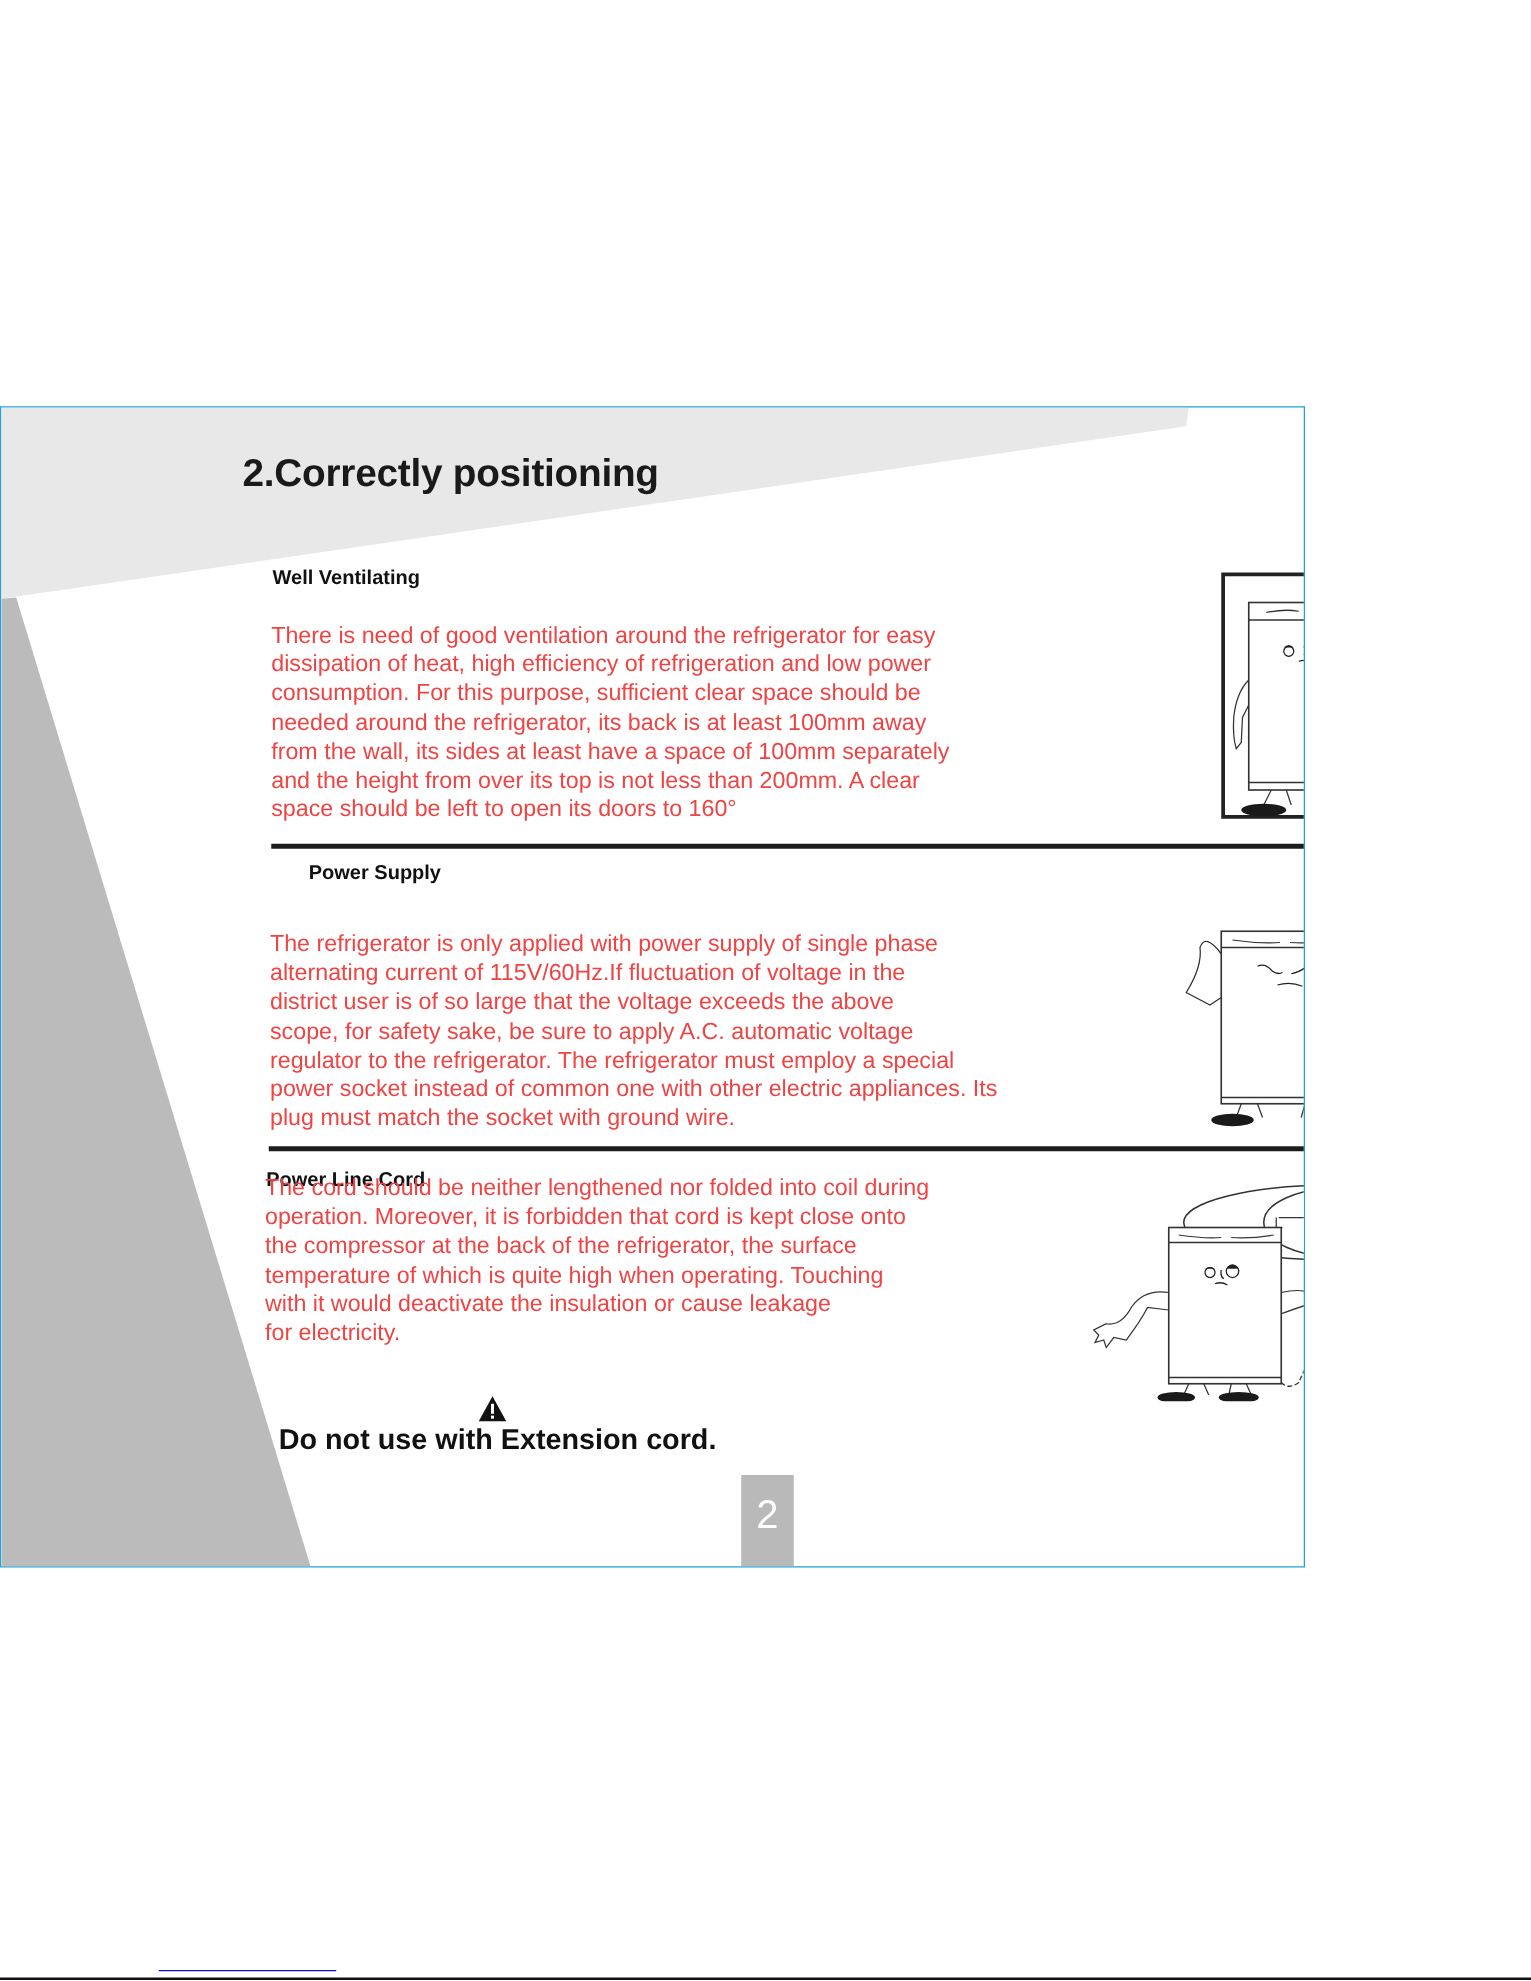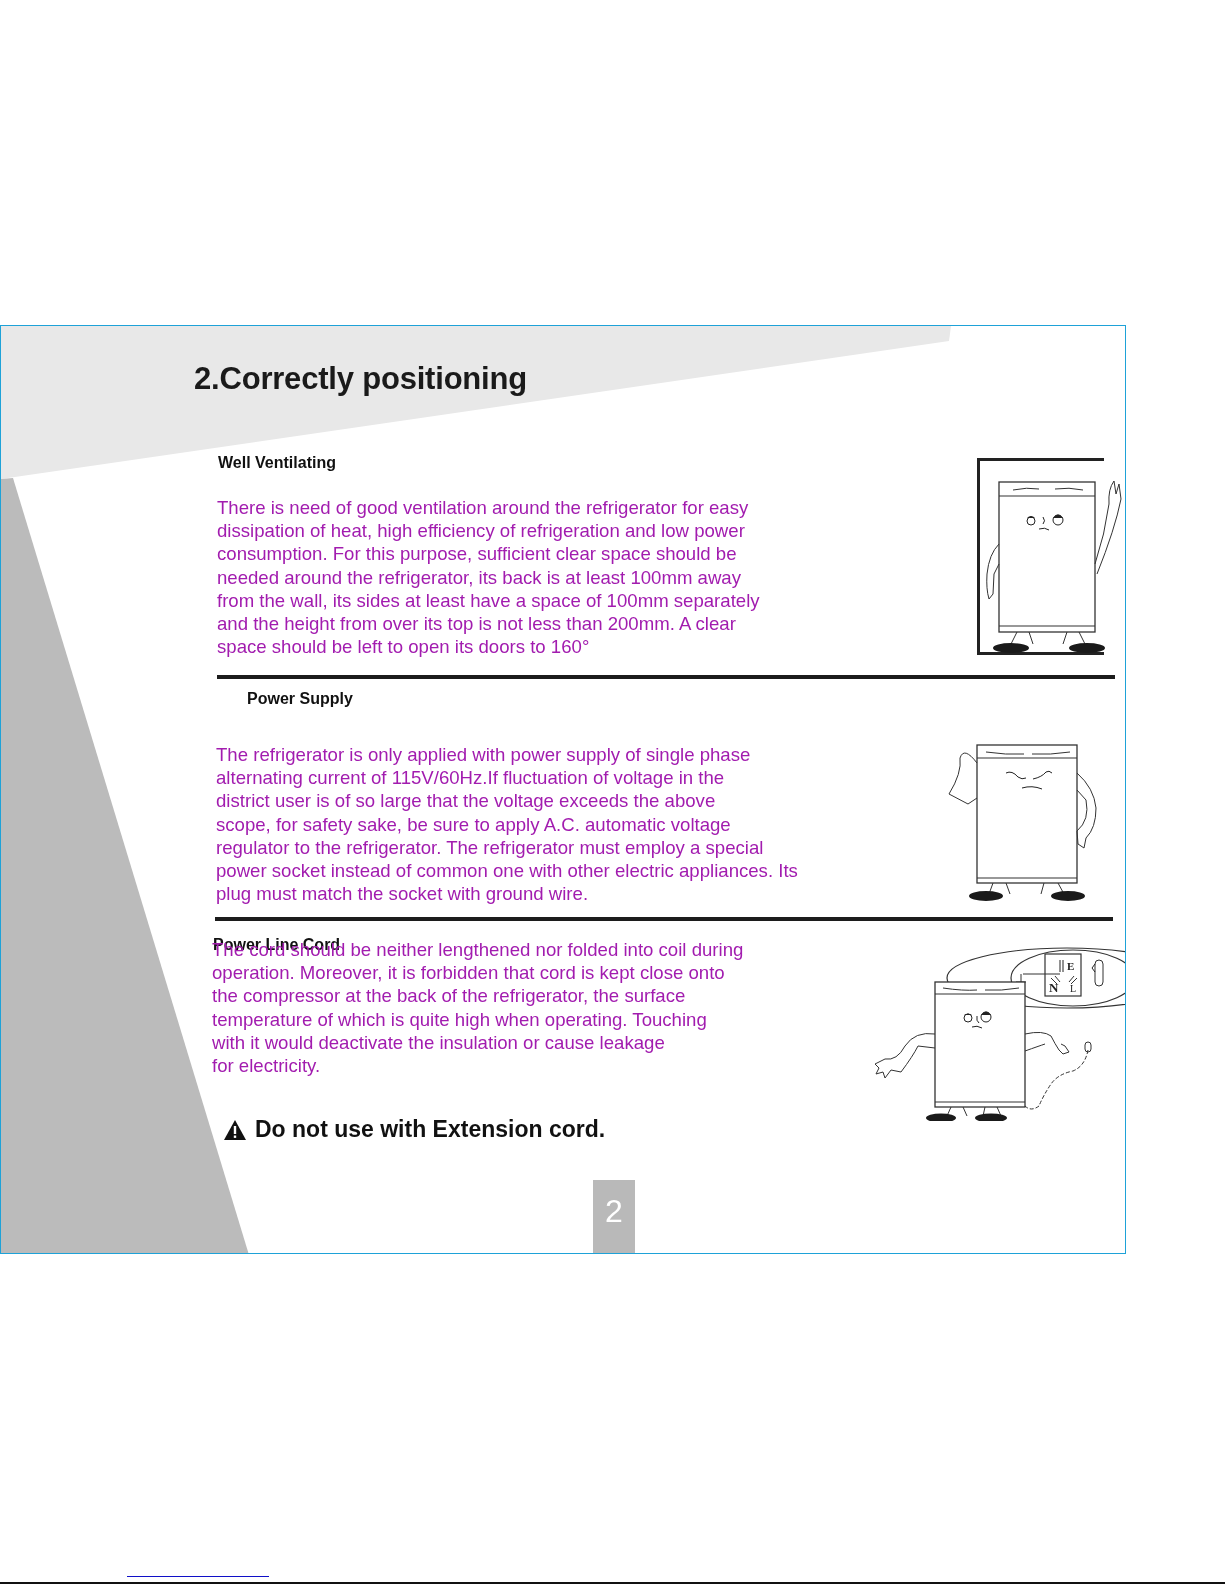--- a/index.html
+++ b/index.html
@@ -1,35 +1,35 @@
 <!DOCTYPE html>
 <html><head>
 <meta charset="utf-8">
 <style>
   html, body { margin: 0; padding: 0; background: #ffffff; }
   body { width: 1225px; height: 1585px; position: relative; overflow: hidden;
          font-family: "Liberation Sans", sans-serif; color: #1a1a1a; }
 
-  .page-frame { position: absolute; left: 0; top: 325px; width: 1126px; height: 929px;
+  .page-frame { position: absolute; left: 0; top: 325px; width: 1044px; height: 929px;
                 border: 1.5px solid #1ea2d8; box-sizing: border-box; overflow: hidden; background: #fff; }
 
   .bg-shapes { position: absolute; left: 0; top: 0; width: 1223px; height: 929px; }
 
   .title { position: absolute; left: 193px; top: 35px; font-size: 31px; font-weight: bold;
            color: #1a1a1a; margin: 0; letter-spacing: -0.2px; }
 
   .section-heading { position: absolute; font-size: 16px; font-weight: bold; margin: 0; color: #111; }
-  .section-body { position: absolute; font-size: 18.6px; line-height: 23.2px; margin: 0; color: #a21caf; white-space: pre-line; }
+  .section-body { position: absolute; font-size: 18.6px; line-height: 23.2px; margin: 0; color: #ef4444; white-space: pre-line; }
 
   .divider { position: absolute; height: 4px; background: #1c1c1c; }
 
   .illustration { position: absolute; }
 
   .warning { position: absolute; left: 222px; top: 790px; display: flex; align-items: center;
-             font-size: 23px; font-weight: bold; color: #111; }
+             font-size: 23px; font-weight: bold; color: #111; flex-direction: column; }
   .warning svg { margin-right: 8px; }
 
   .page-number-box { position: absolute; left: 592px; top: 854px; width: 42px; height: 75px;
                      background: #b9b9b9; color: #ffffff; font-size: 32px; text-align: center;
                      line-height: 62px; font-weight: normal; }
 
   .footer-link { position: absolute; left: 127px; top: 1566px; width: 142px; height: 10px;
                  border-bottom: 1.5px solid #1010c8; }
   .bottom-rule { position: absolute; left: 0; top: 1582px; width: 1225px; height: 2px; background: #111; }
 </style>

